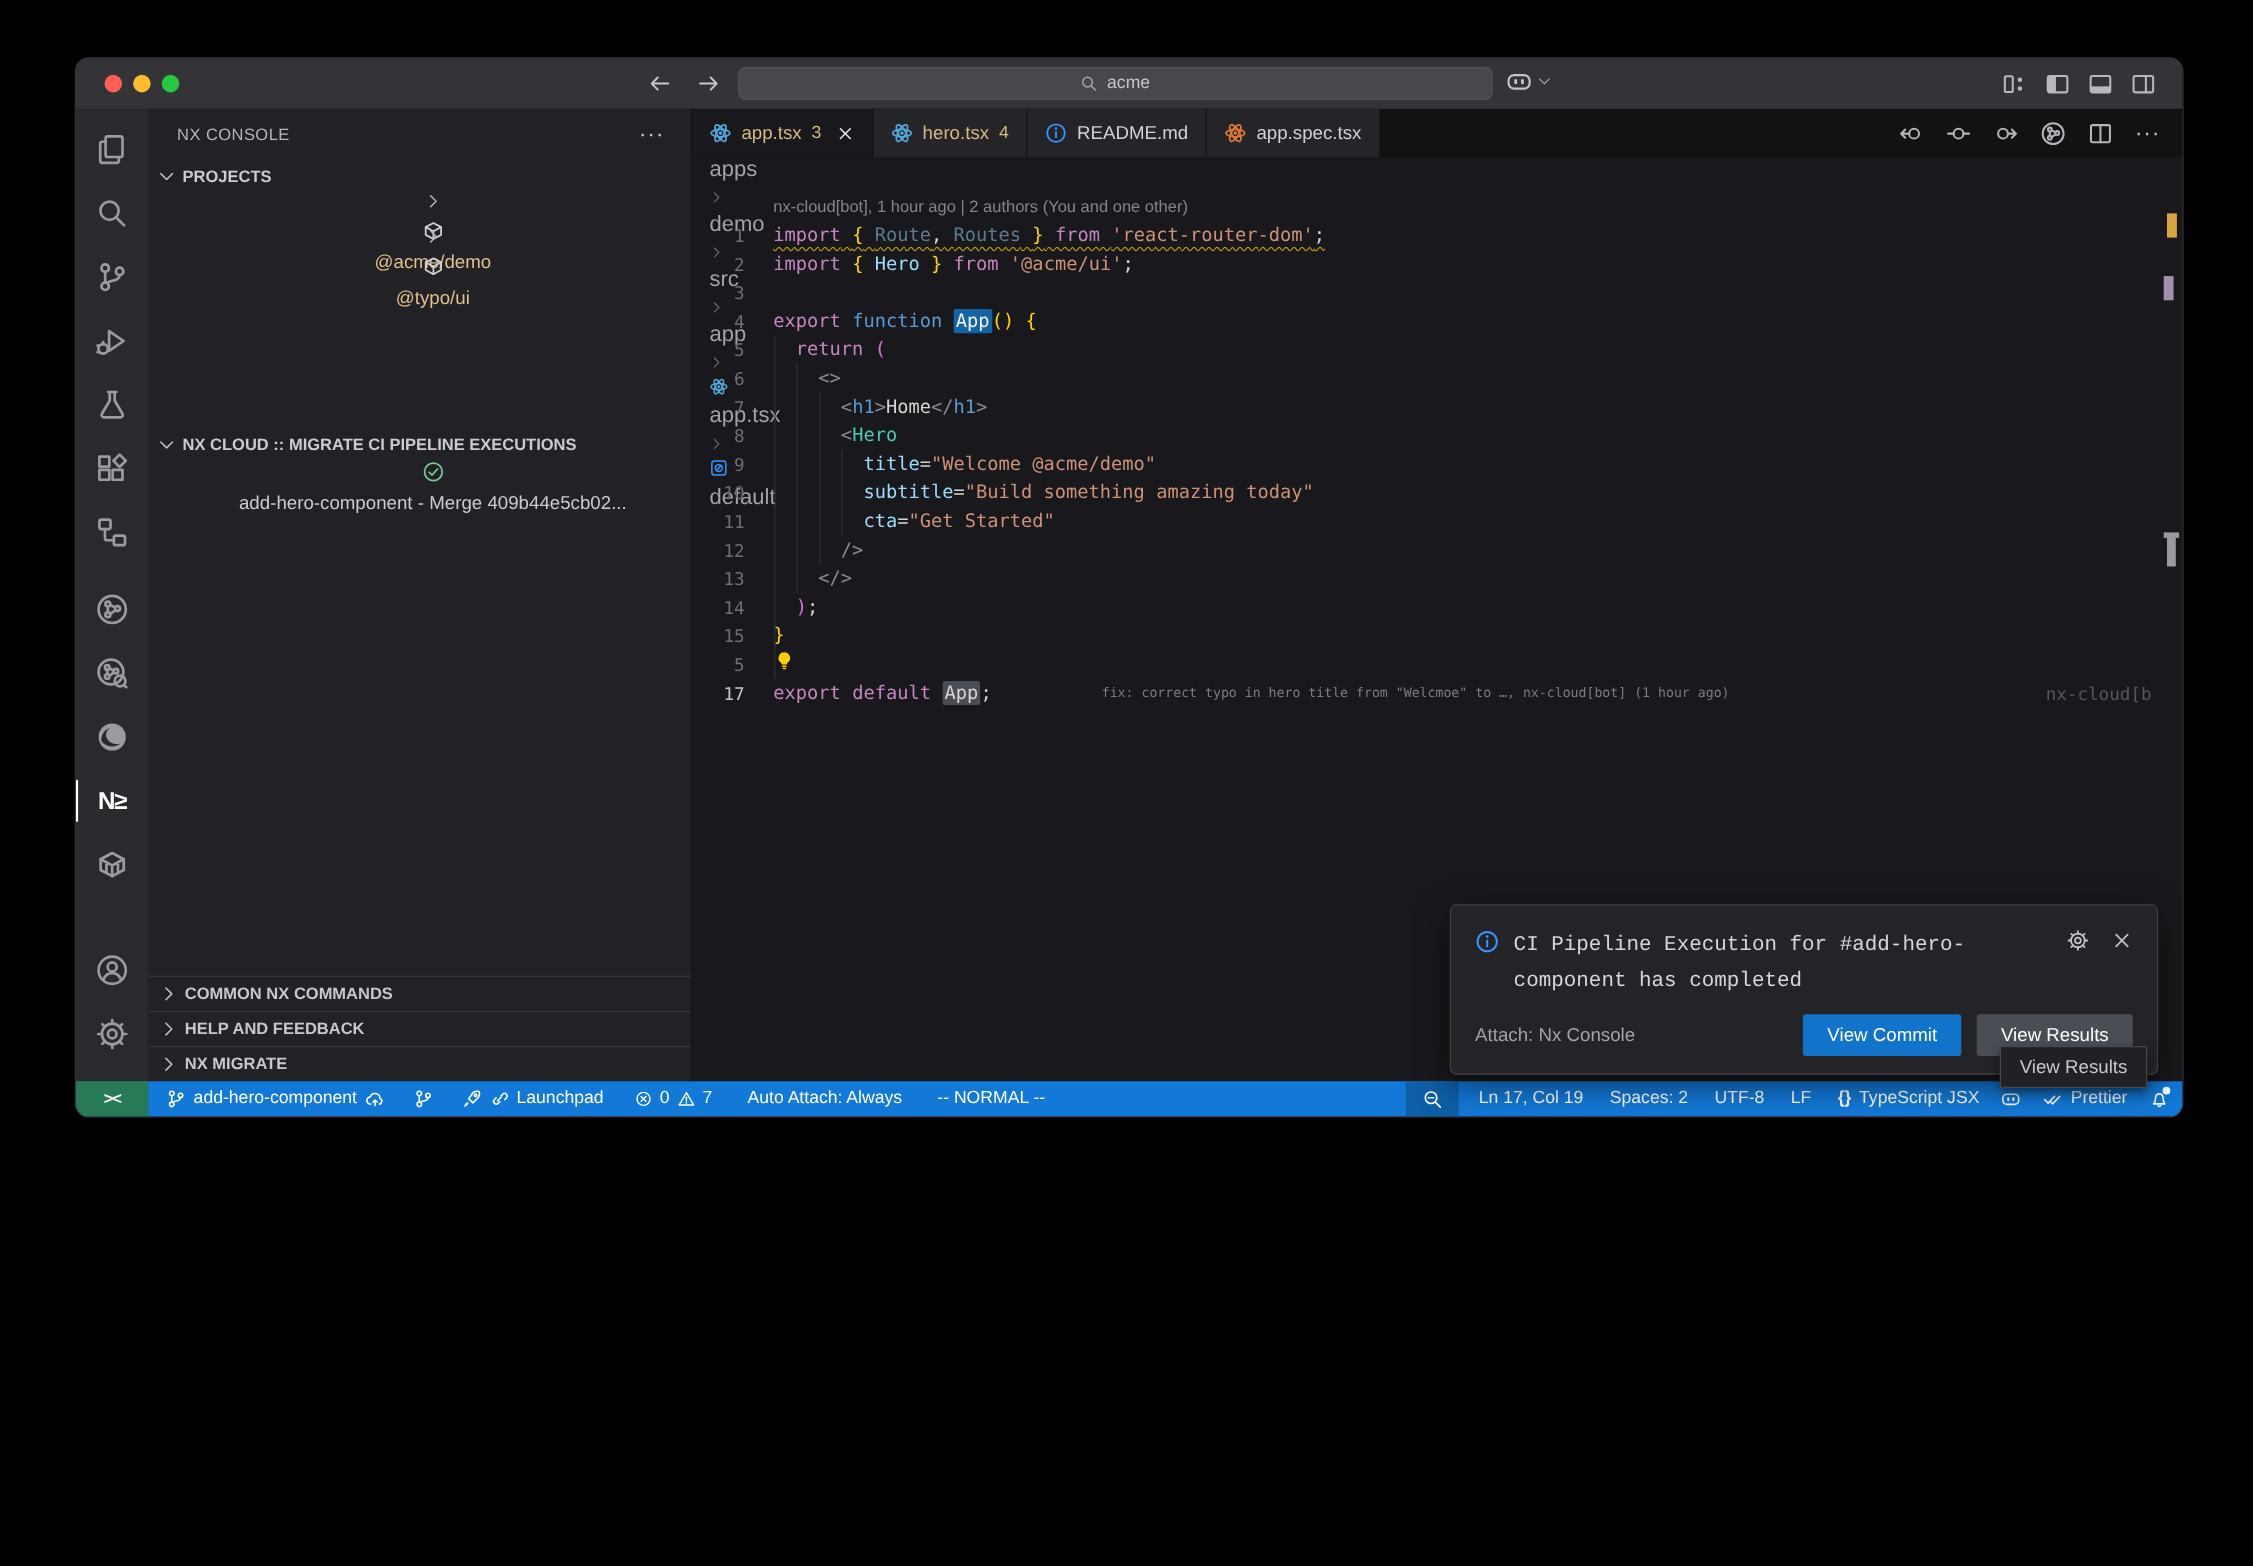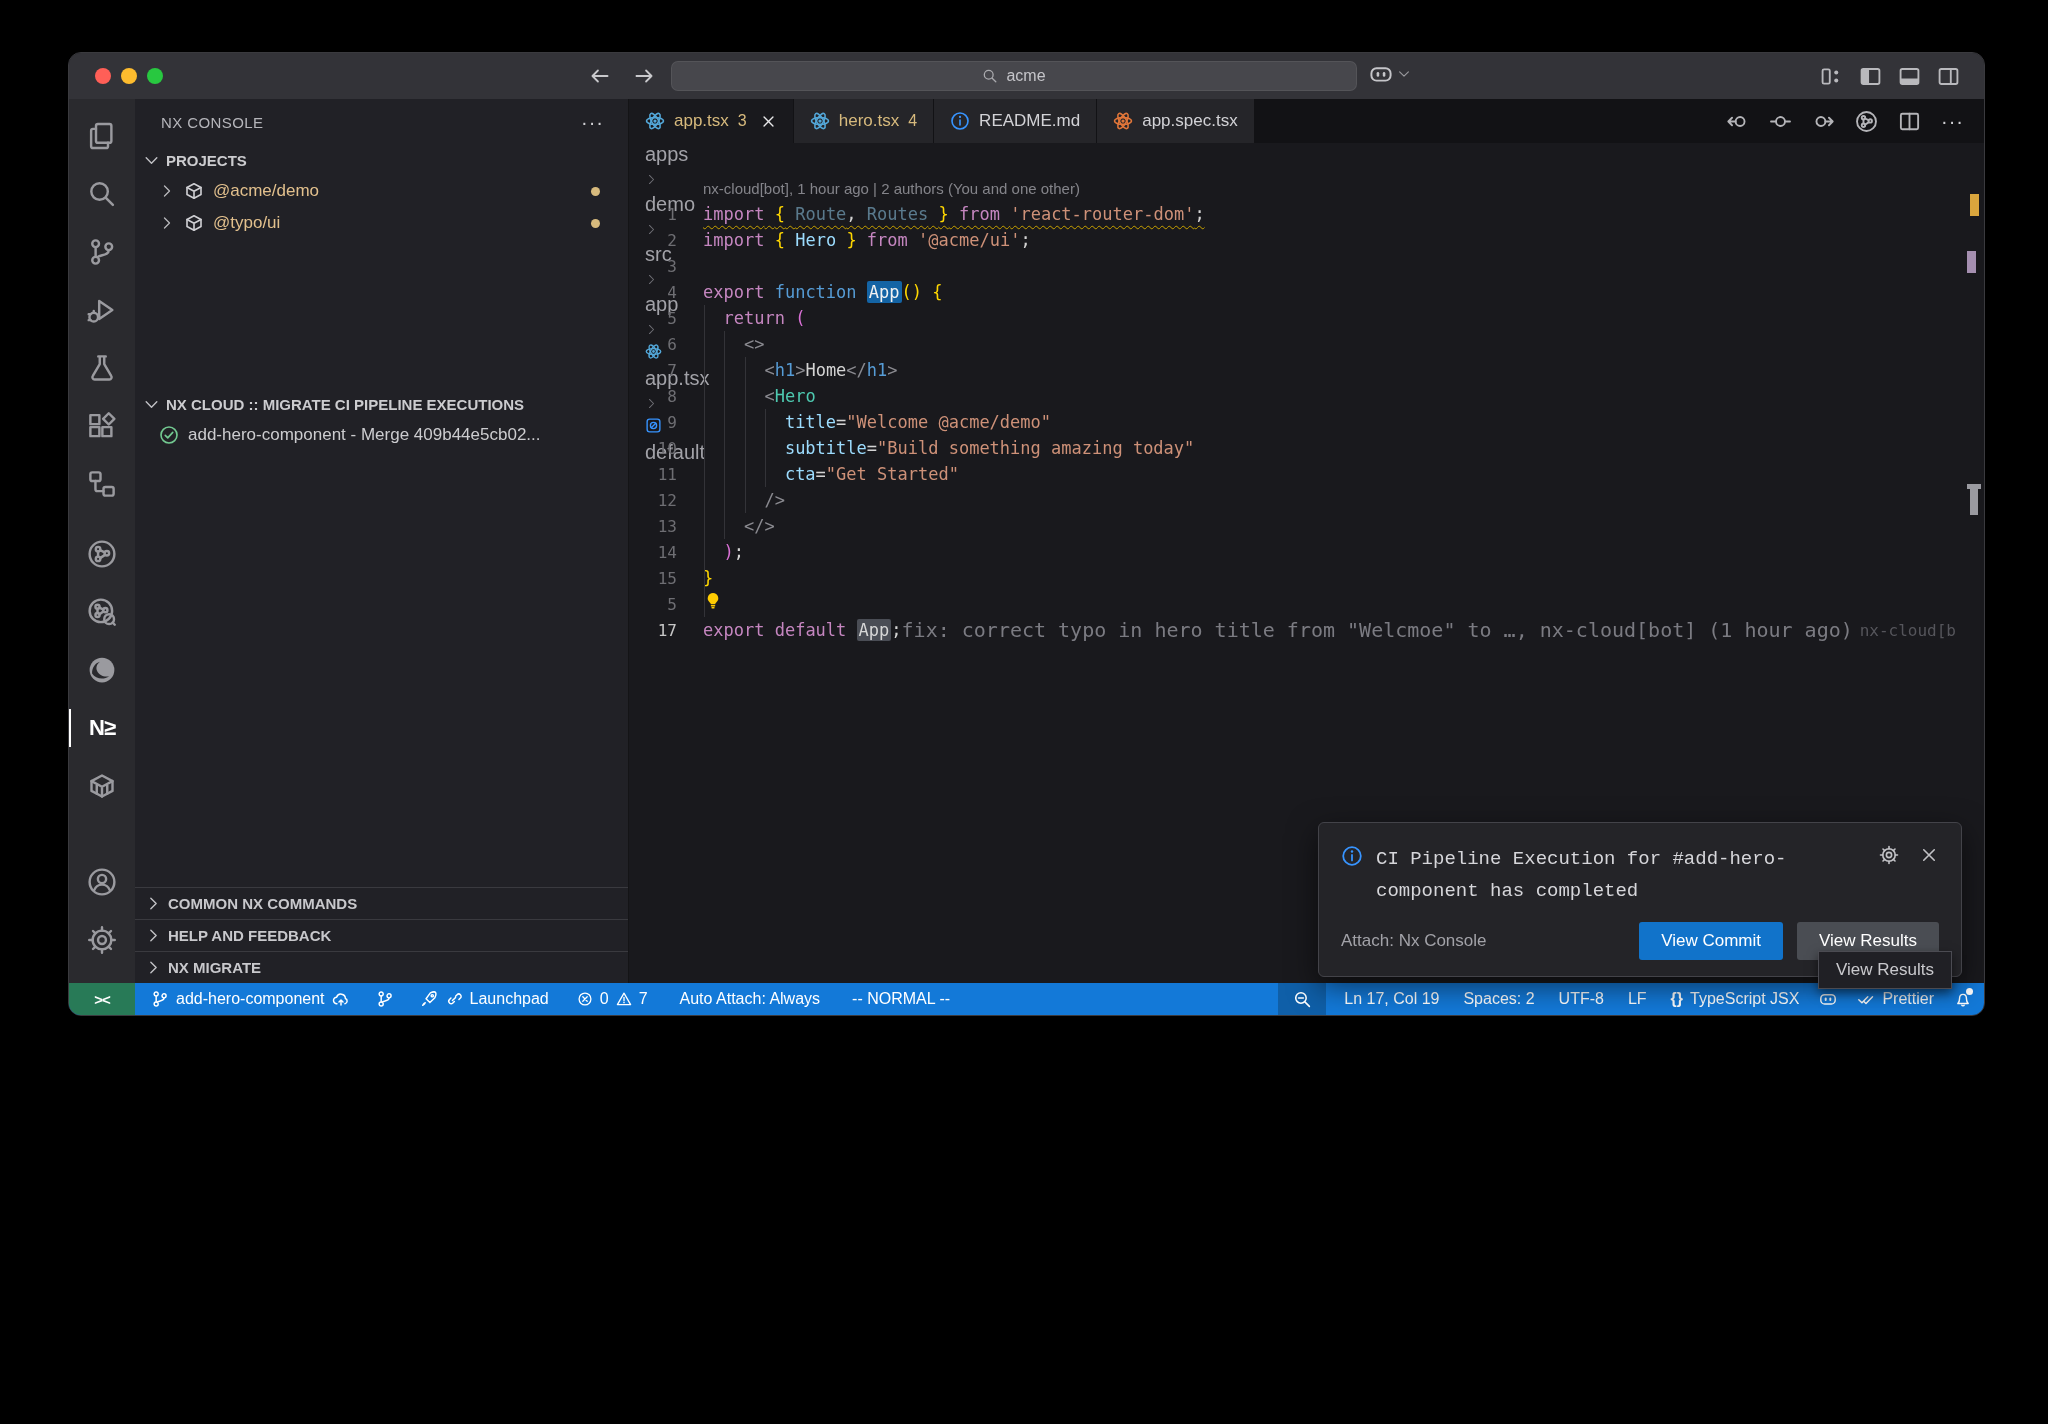--- a/index.html
+++ b/index.html
@@ -38,21 +38,21 @@
   .ab-bottom { margin-top:auto; }
   .nxlogo { font-weight:bold; font-size:22px; letter-spacing:-1px; }
 
   .sidebar { width:494px; background:#212126; border-right:1px solid #141416; display:flex; flex-direction:column; }
   .sb-header { height:46px; display:flex; align-items:center; justify-content:space-between; padding:0 24px 0 26px;
     color:#b6b6bb; font-size:15px; letter-spacing:.4px; }
   .sb-more { color:#cfcfd3; font-size:20px; letter-spacing:1px; }
   .sec-head { height:30px; display:flex; align-items:center; gap:6px; padding-left:8px;
     font-weight:bold; font-size:15px; color:#cccccf; }
   .sec-head .i { width:17px; height:17px; color:#c2c2c6; }
-  .tree-item { height:32px; display:flex; align-items:center; gap:9px; padding-left:24px; font-size:17px; }
+  .tree-item { height:32px; display:flex; align-items:center; gap:9px; padding-left:24px; font-size:17px;flex-direction:column; }
   .tree-item .chev { width:16px; height:16px; color:#b9b9bd; }
   .tree-item .ico { width:20px; height:20px; }
   .proj { color:#E2C08D; }
   .proj .ico { color:#cfcfd3; }
   .mod-dot { margin-left:auto; margin-right:28px; width:9px; height:9px; border-radius:50%; background:#D7BA7D; }
   .cloud-gap { margin-top:150px; }
   .pipe { color:#cccccf; }
   .pipe .ico { color:#73C991; }
   .sb-bottom { margin-top:auto; }
   .collapsed-row { height:32px; border-top:1px solid #3a3a3f; display:flex; align-items:center; gap:6px;
@@ -85,21 +85,21 @@
   .gut { width:48px; flex:none; text-align:right; color:#6e6e73; font-size:16px; font-family:"DejaVu Sans Mono", monospace; }
   .gut.cur { color:#c6c6c6; }
   .lc { padding-left:26px; }
   .seg-kw{color:#C586C0;} .seg-kw2{color:#569CD6;} .seg-var{color:#9CDCFE;}
   .seg-vdim{color:rgba(156,220,254,.5);} .seg-attr{color:#9CDCFE;} .seg-comp{color:#4EC9B0;}
   .seg-str{color:#CE9178;} .seg-b1{color:#FFD700;} .seg-b2{color:#DA70D6;}
   .seg-pun{color:#8a8a90;} .seg-tag{color:#569CD6;} .seg-fg{color:#D4D4D4;}
   .seg-hlb{background:#1464A5; color:#f2f2f2; border-radius:2px; padding:1px 2px;}
   .seg-hlg{background:#4a4d55; color:#d6d6d6; border-radius:2px; padding:1px 2px;}
   .squig { text-decoration:underline wavy #c7a100; text-decoration-thickness:1.4px; text-underline-offset:5px; }
-  .inline-blame { color:#7b7b82; font-size:20px; }
+  .inline-blame { margin-left:100px; color:#7b7b82; font-size:12px; }
   .bulb { position:absolute; left:74px; width:20px; height:20px; }
   .guide { position:absolute; width:1px; background:#333338; }
   .ruler { position:absolute; right:0; top:0; width:20px; bottom:0; }
   .rmark { position:absolute; }
   .minimap-overflow { position:absolute; right:28px; color:#55555b; font-size:16px; font-family:"DejaVu Sans Mono", monospace; }
 
   
   .toast { position:absolute; right:22px; bottom:38px; width:644px; height:155px; background:#242428;
     border:1px solid #434349; border-radius:6px; box-shadow:0 10px 30px rgba(0,0,0,.55); z-index:8; }
   .toast-msgrow { position:absolute; top:20px; left:22px; right:22px; display:flex; gap:13px; }

